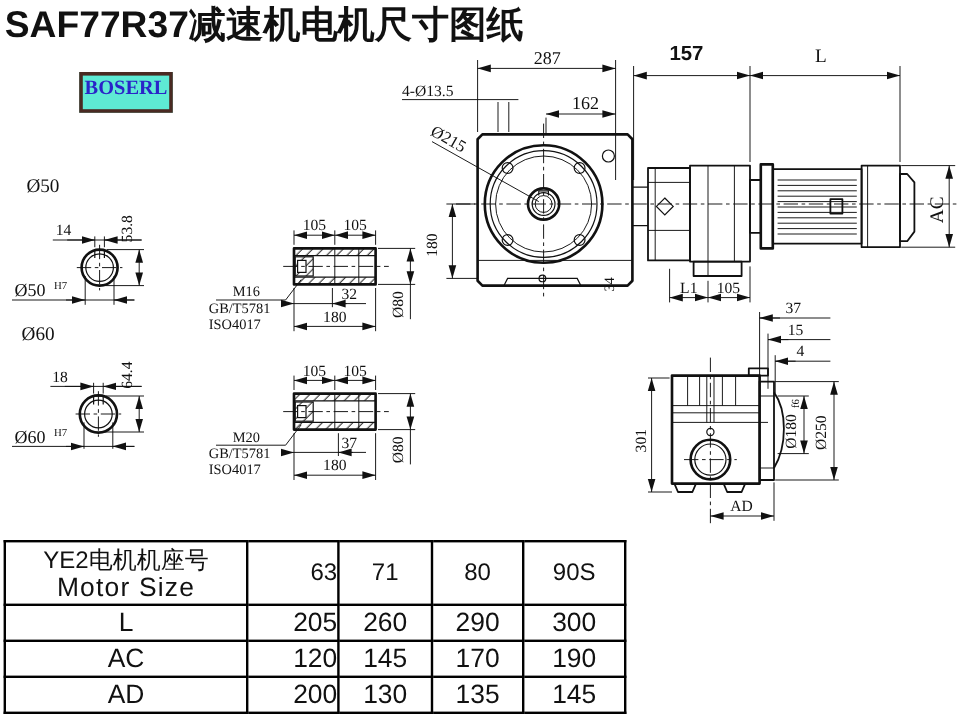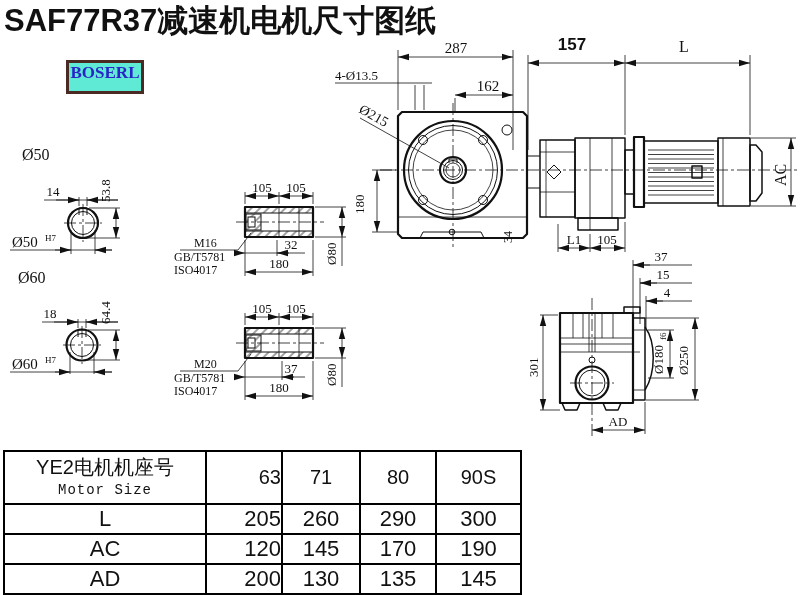--- a/index.html
+++ b/index.html
@@ -21,21 +21,21 @@
   .d15{font-size:15px;} .d16{font-size:16px;} .sub{font-size:9px;}
   .bold157{font-family:"Liberation Sans",sans-serif;font-weight:bold;font-size:17px;}
   
   #spec{position:absolute;left:3px;top:450px;width:507px;border-collapse:collapse;table-layout:fixed;}
   #spec td{border:2px solid #000;text-align:center;vertical-align:middle;padding:0;}
   #spec .c0{width:200px;} #spec .c1{width:74px;text-align:right;} #spec .c2{width:76px;}
   #spec .c3{width:74px;} #spec .c4{width:83px;}
   #spec tr.hd td{height:51px;}
   #spec tr.rw td{height:28px;font-size:22px;}
   #spec .cn{font-size:20px;line-height:24px;}
-  #spec .en{font-family:Liberation Mono, monospace;font-size:14px;letter-spacing:1px;line-height:22px;}
+  #spec .en{font-family:Liberation Sans, sans-serif;font-size:22px;letter-spacing:1px;line-height:22px;}
   #spec .rl{font-size:20px;}
 </style>
 </head>
 <body>
 
 <div id="page">
 
   <div id="title">SAF77R37减速机电机尺寸图纸</div>
   <div id="logo">
     <span>BOSERL</span>

